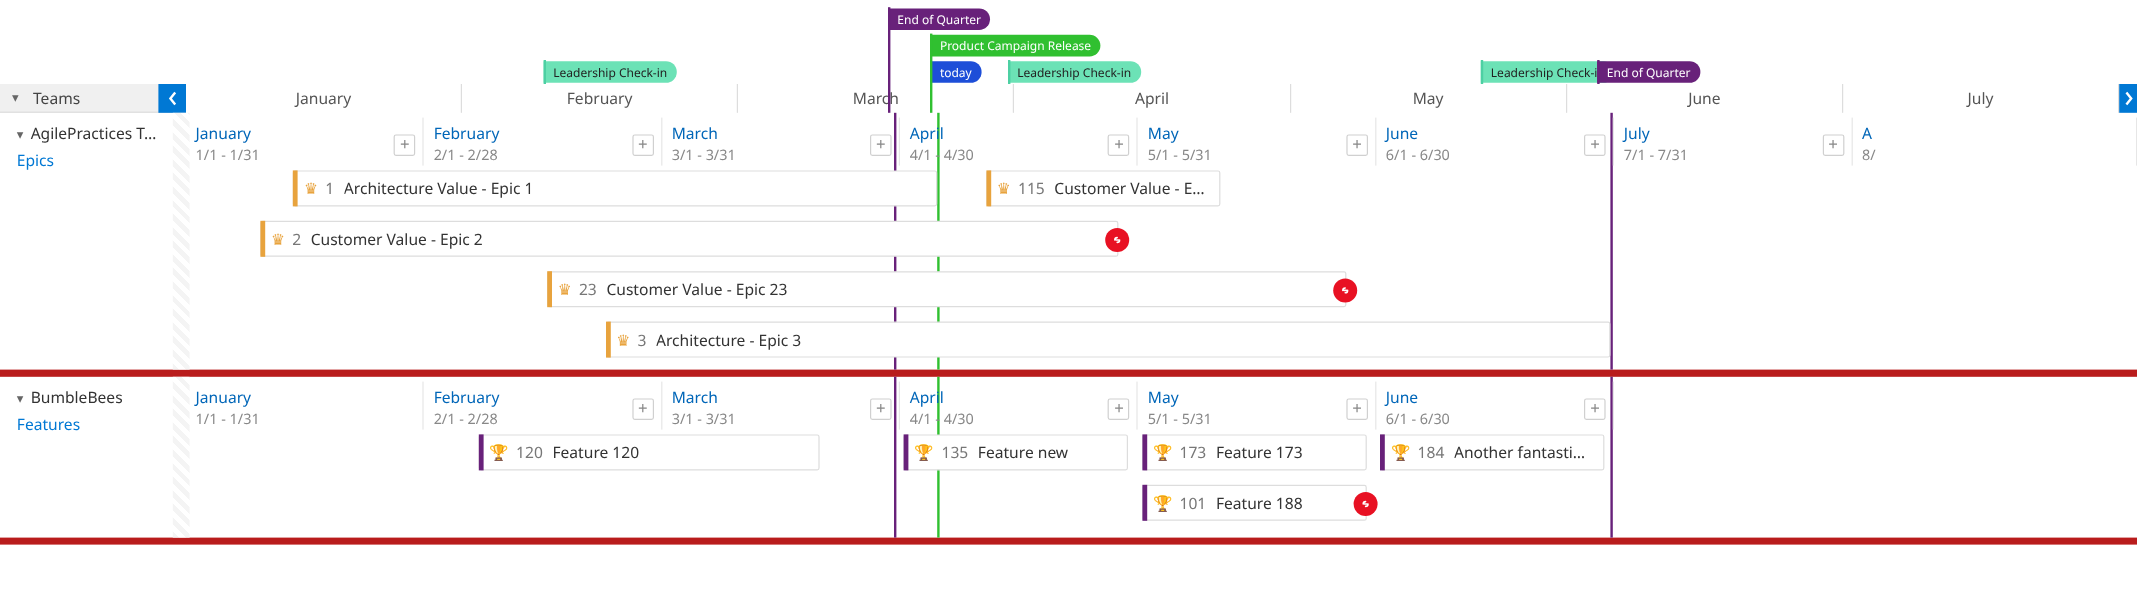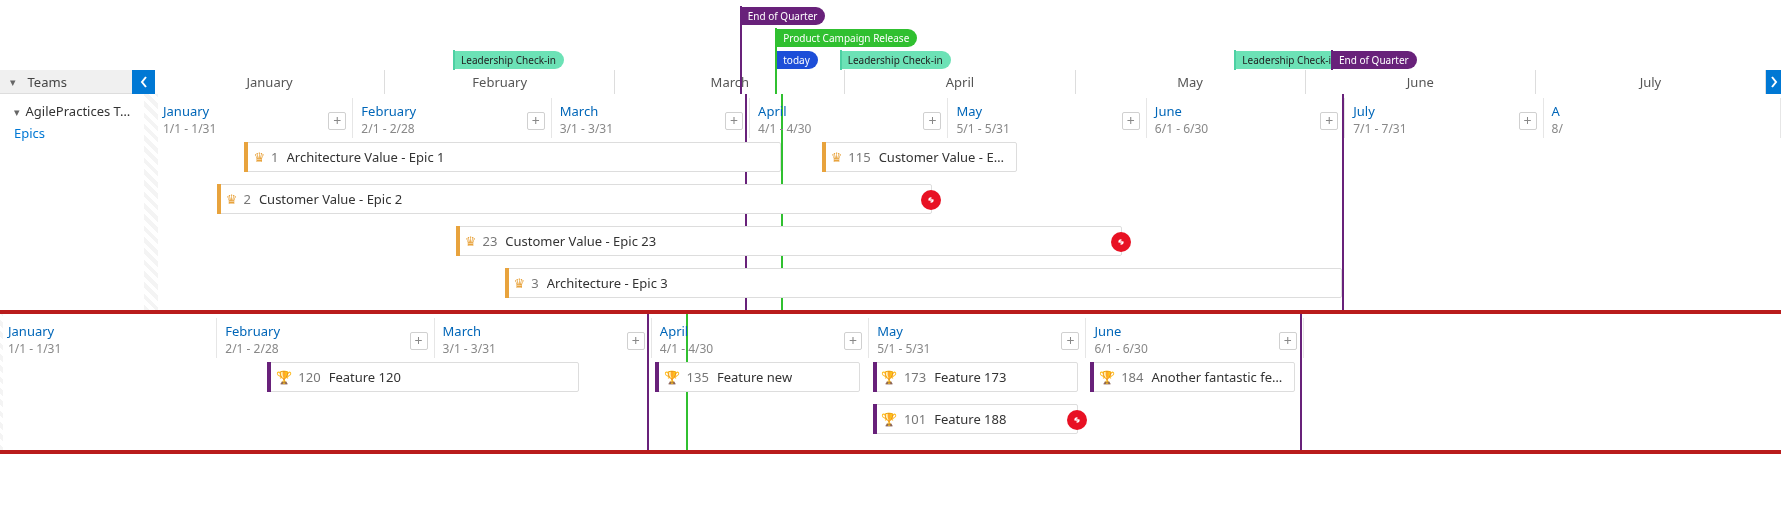--- a/index.html
+++ b/index.html
@@ -21,21 +21,21 @@
   .pill.green-dark{ background:#1d4ed8; color:#fff; border-top-left-radius:0;border-bottom-left-radius:0;}
   .pill.green-light{ background:#6ce2b6; color:#222;border-top-left-radius:0;border-bottom-left-radius:0; }
   .pill.purple{ background:#68217a; color:#fff;border-top-left-radius:0;border-bottom-left-radius:0;}
   .pill.release{ background:#30c030; color:#fff;border-top-left-radius:0;border-bottom-left-radius:0;}
   .tick { width:2px; background:#666; position:absolute; top:0;}
   .tick.purple{ background:#68217a;}
   .tick.teal{ background:#4dd0a3;}
   .tick.green{ background:#30c030;}
 
   
-  .team-row { display:flex; border-bottom:4px solid #b91c1c; }
+  .team-row { display:flex; border-bottom:6px solid #b91c1c; }
   .team-side { width:155px; flex:0 0 155px; padding:8px 10px 8px 14px; position:relative;}
   .team-side .name{ color:#333; font-size:13px; margin-bottom:4px;}
   .team-side .type{ color:#0078d4; font-size:13px;}
   .chev{ display:inline-block; margin-right:6px; font-size:11px; color:#666; transform-origin:center;}
   .timeline { position:relative; flex:1; min-height:40px;}
   .sprint-row { position:absolute; left:0; right:0; top:0; height:44px;}
   .sprint { position:absolute; top:4px; height:40px; border-right:1px solid #e6e6e6; padding:4px 8px 0 8px;}
   .sprint .sname{ color:#0066b8; font-size:13px;}
   .sprint .srange{ color:#888; font-size:12px;}
   .sprint .plus{ position:absolute; right:6px; top:14px; width:18px; height:18px; border:1px solid #d0d0d0; border-radius:2px; color:#888; font-size:14px; line-height:16px; text-align:center; cursor:pointer; background:#fff;}
@@ -231,20 +231,24 @@
             <span class="icon-crown">♛</span>
             <span class="id">3</span>
             <span class="title">Architecture - Epic 3</span>
           </div>
         </div>
       </div>
     </div>
   </div>
 
   <div class="team-row" style="height:140px;">
+    <div class="team-side">
+      <div class="name"><span class="chev">▾</span><span>BumbleBees</span></div>
+      <div class="type">Features</div>
+    </div>
     <div class="timeline">
       <div class="ghost-col" style="left:-11px;"></div>
       <div class="vline purple" style="left:36.3%;"></div>
       <div class="vline green" style="left:38.5%;"></div>
       <div class="vline purple" style="left:73%;"></div>
 
       <div class="sprint-row">
         <div class="sprint" style="left:0; width:12.2%;">
           <div class="sname">January</div>
           <div class="srange">1/1 - 1/31</div>

